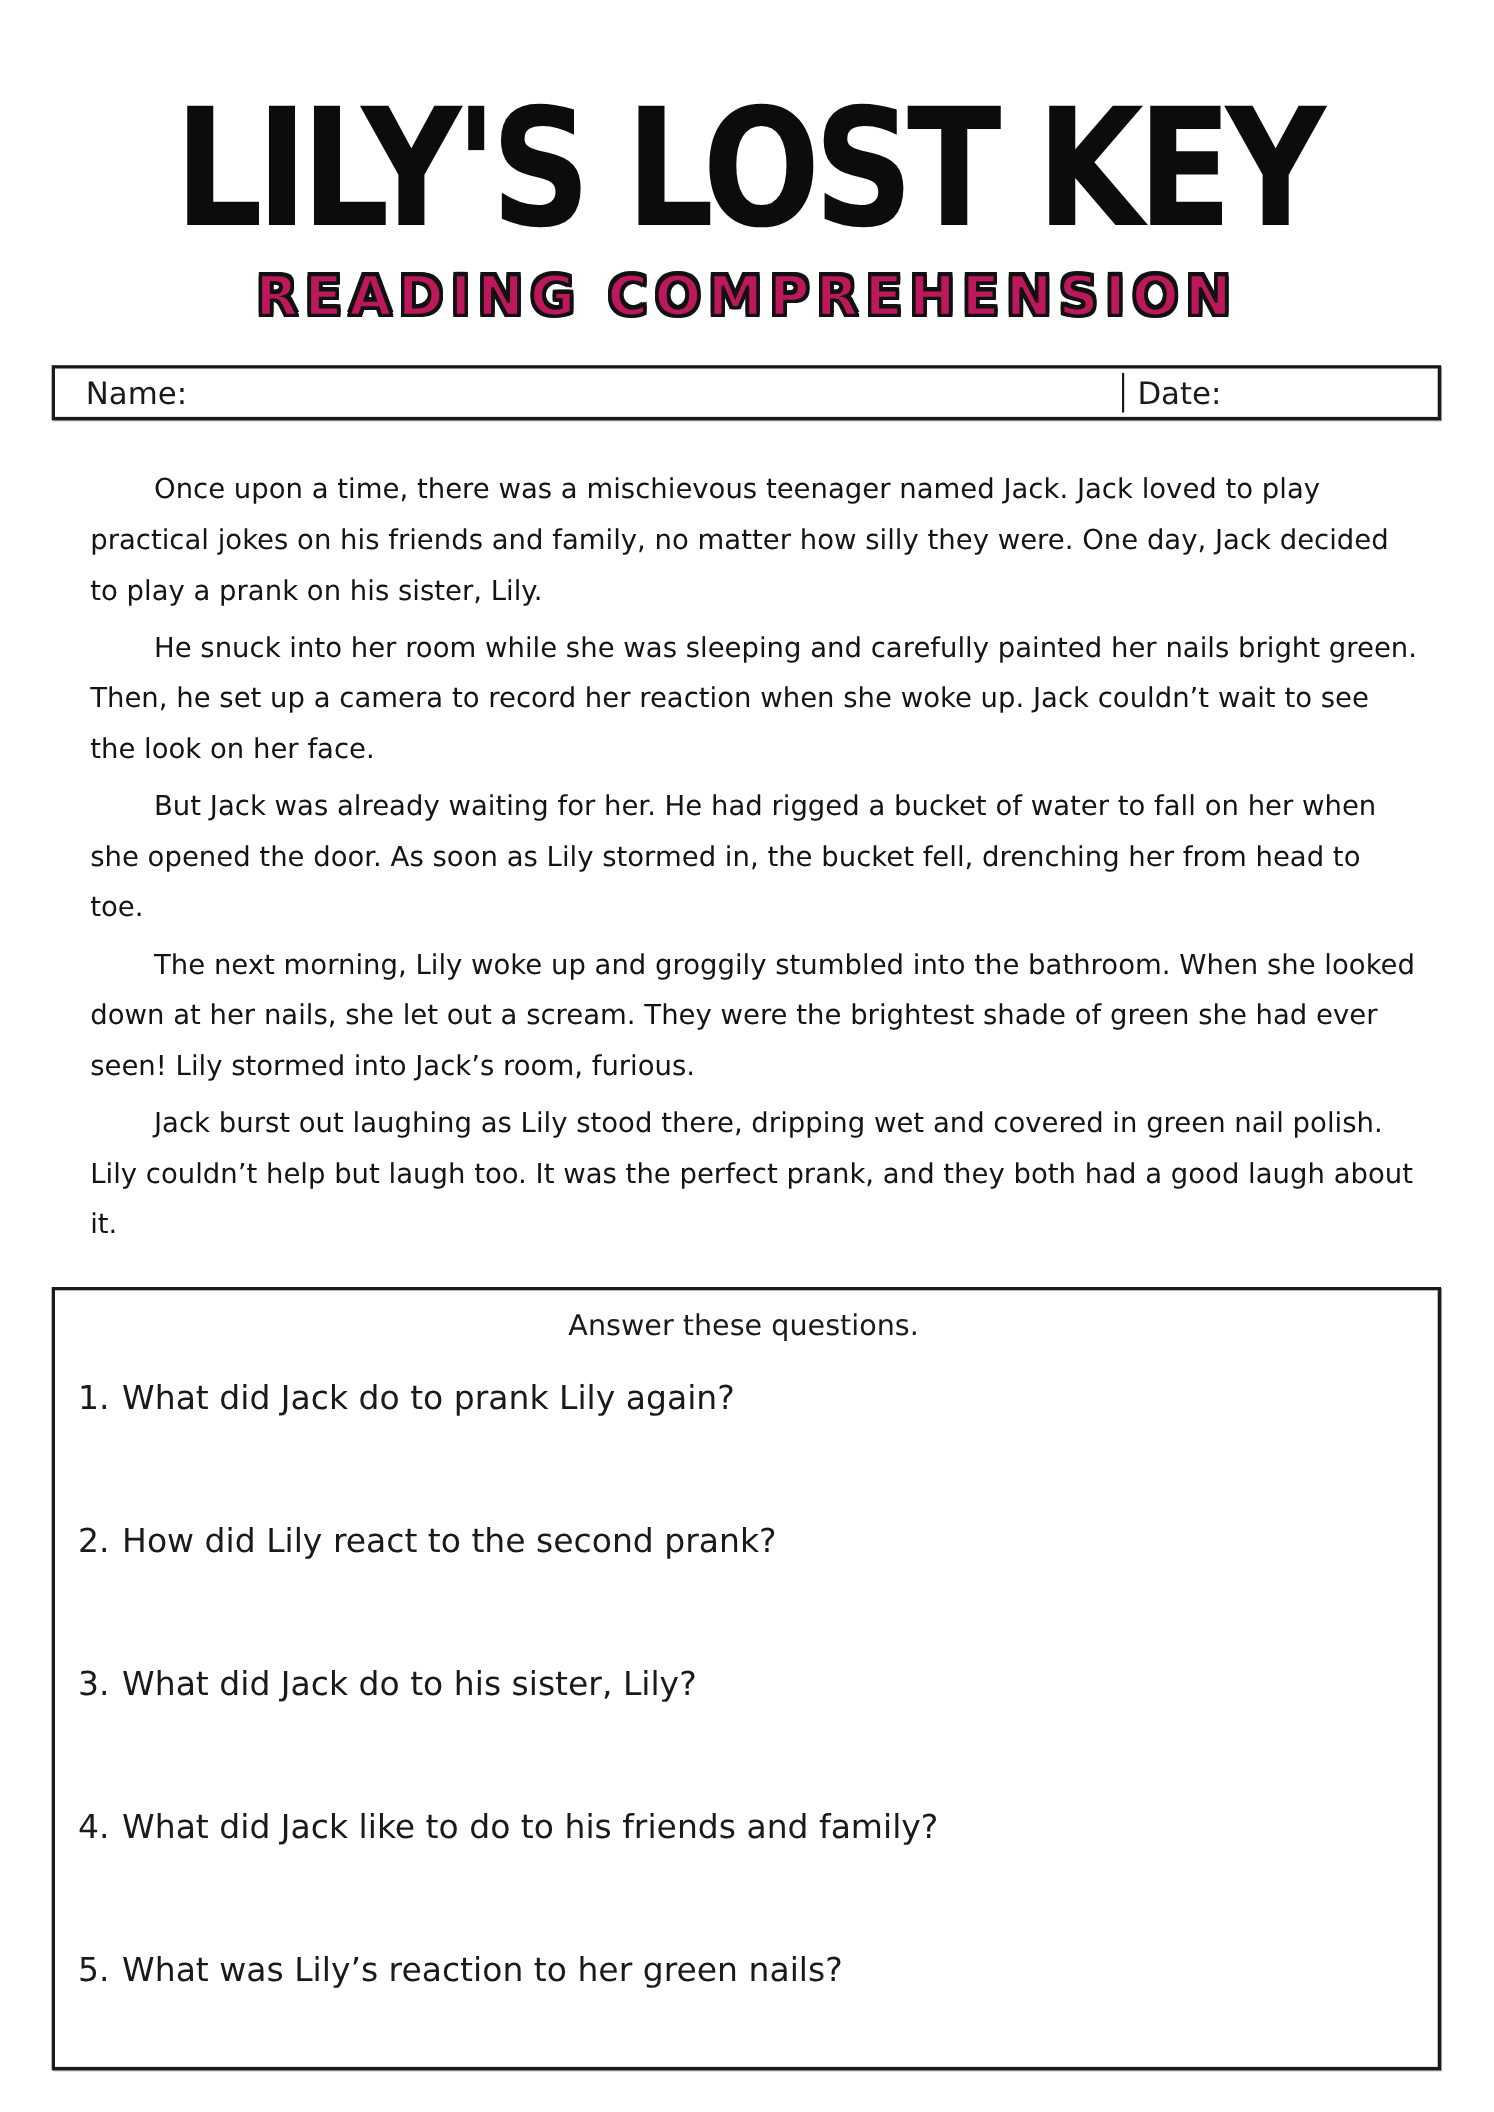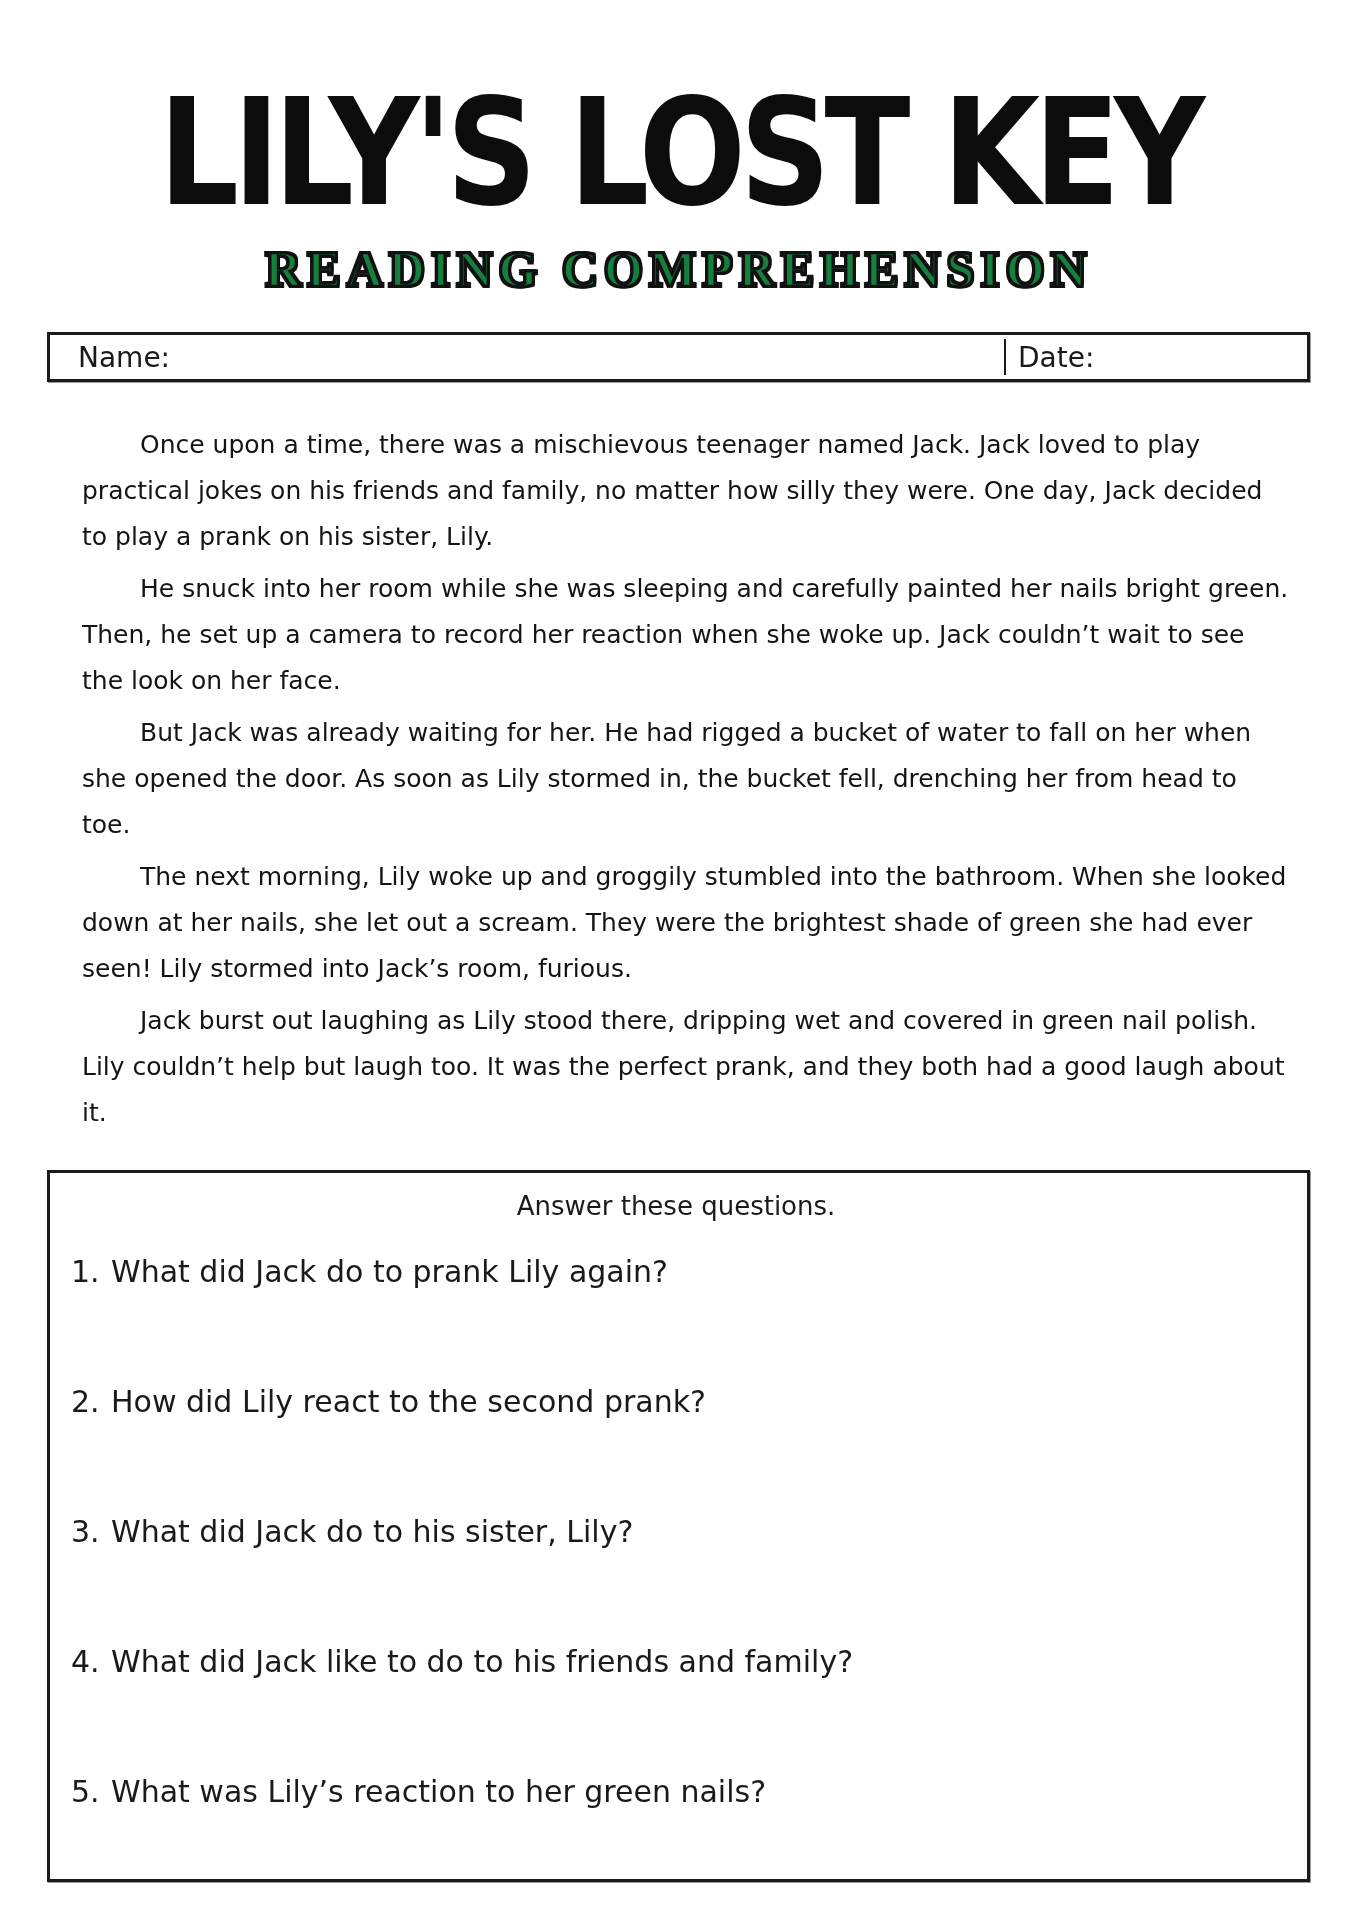--- a/index.html
+++ b/index.html
@@ -31,38 +31,37 @@
     transform: scaleY(1.18);
     transform-origin: top center;
     white-space: nowrap;
   }
   .subtitle {
     margin-top: 10px;
     font-weight: bold;
     font-size: 50px;
     line-height: 58px;
     letter-spacing: 6px;
-    color: #15803d;
+    color: #be185d;
     -webkit-text-stroke: 2.5px #111111;
     text-shadow:
       -2px -2px 0 #111, 2px -2px 0 #111, -2px 2px 0 #111, 2px 2px 0 #111,
       0 -2px 0 #111, 0 2px 0 #111, -2px 0 0 #111, 2px 0 0 #111;
     white-space: nowrap;
-    font-family: Liberation Serif, serif;
   }
 
   
   .name-date-bar {
     margin: 34px 48px 0 47px;
     height: 50px;
     border: 3px solid #1a1a1a;
     box-shadow: 1px 1px 0 #9b9b9b;
     display: flex;
     align-items: center;
-    padding: 0 16px 0 28px;
+    padding: 0 0 0 28px;
     font-size: 28px;
   }
   .field-label { white-space: nowrap; }
   .blank { height: 100%; }
   .name-blank { flex: 1 1 auto; }
   .date-section {
     display: flex;
     align-items: center;
     height: 100%;
     width: 287px;

